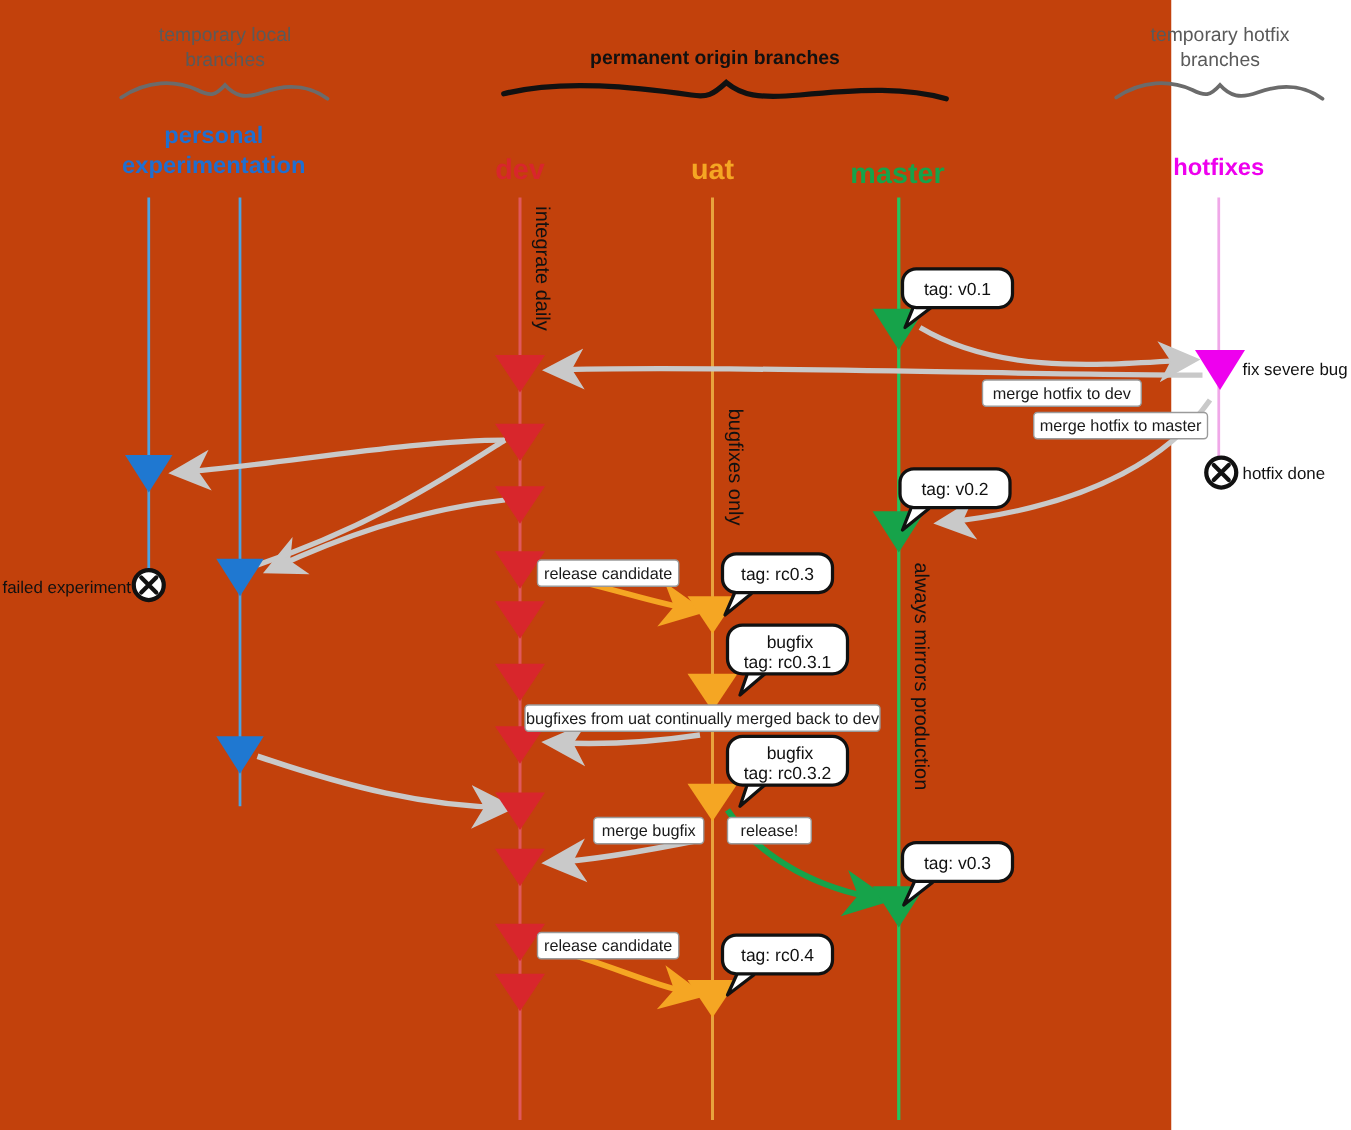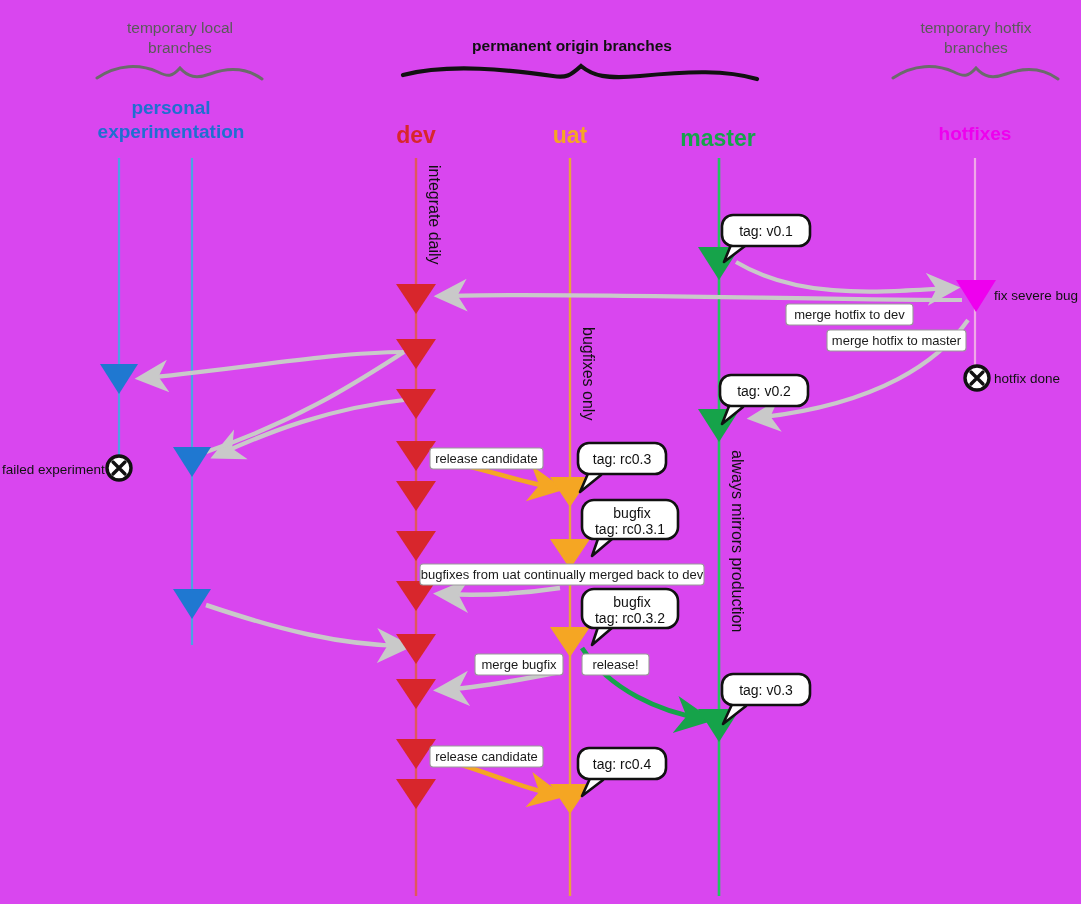--- a/index.html
+++ b/index.html
@@ -1,18 +1,18 @@
 <!DOCTYPE html>
 <html><head>
 <meta charset="utf-8">
 <style>
   html,body{margin:0;padding:0;background:#ffffff;}
   body{width:1081px;height:904px;overflow:hidden;
        font-family:"Liberation Sans", sans-serif;}
-  #stage{position:relative;width:1081px;height:904px;background:#d946ef;}
+  #stage{position:relative;width:937px;height:904px;background:#c2410c;}
   svg#canvas{position:absolute;inset:0;width:1081px;height:904px;}
 
   
   .grp-label{font-family:"Liberation Sans",sans-serif;font-size:15.5px;fill:#5a5a5a;text-anchor:middle;}
   .grp-label-bold{font-family:"Liberation Sans",sans-serif;font-size:15.5px;font-weight:bold;fill:#111;text-anchor:middle;}
   .branch-title{font-family:"Liberation Sans",sans-serif;font-weight:bold;text-anchor:middle;}
   .bt-blue{font-size:19px;fill:#1f6fd0;}
   .bt-dev{font-size:23px;fill:#d8262c;}
   .bt-uat{font-size:23px;fill:#f5a623;}
   .bt-master{font-size:23px;fill:#16a34a;}

